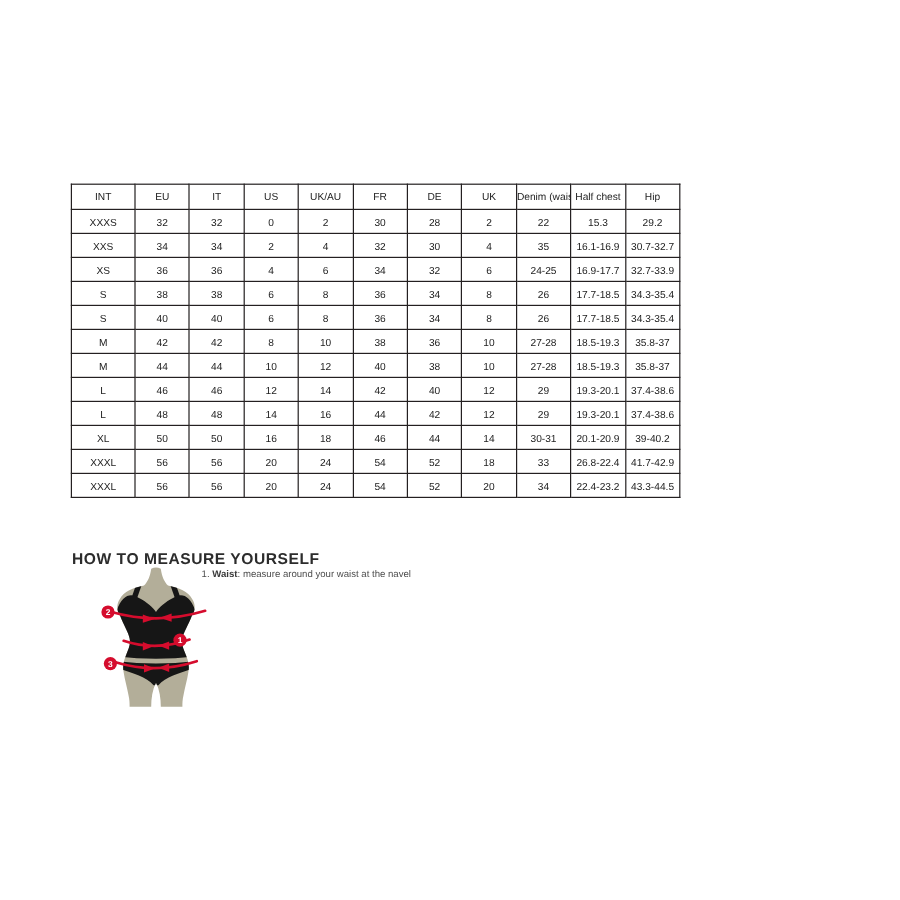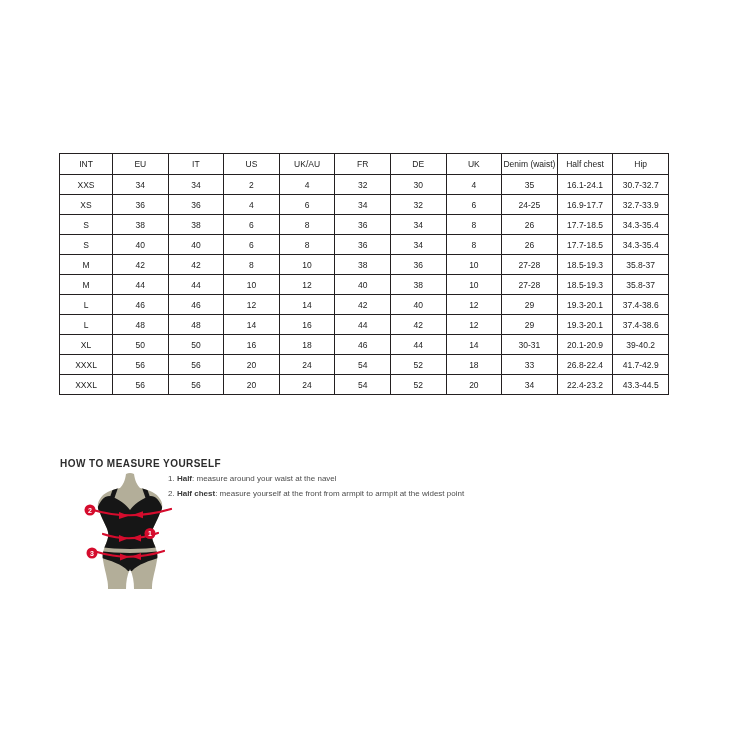--- a/index.html
+++ b/index.html
@@ -4,37 +4,37 @@
 <style>
   html,body{margin:0;padding:0;}
   body{
     width:750px;height:750px;position:relative;background:#ffffff;
     font-family:"Liberation Sans", sans-serif;overflow:hidden;
   }
   .canvas{position:absolute;inset:0;}
 
   
   table.size-chart{
-    position:absolute;left:59px;top:153px;width:610px;
+    position:absolute;left:59px;top:153px;width:508px;
     border-collapse:collapse;table-layout:fixed;
   }
   table.size-chart th, table.size-chart td{
     border:1px solid #242021;
     height:19px;padding:0;
     text-align:center;vertical-align:middle;
     font-size:8.5px;font-weight:400;color:#1c1c1c;
     white-space:nowrap;overflow:hidden;
   }
   table.size-chart th{height:20px;}
   col.col-int{width:53px;}
 
   
   .measure-title{
     position:absolute;left:60px;top:458px;
-    font-size:10px;font-weight:700;letter-spacing:.45px;color:#2c2c2c;
+    font-size:13px;font-weight:700;letter-spacing:.45px;color:#2c2c2c;
   }
   svg.figure{position:absolute;left:75px;top:468px;width:115px;height:128px;}
   ol.steps{
     position:absolute;left:168px;top:474px;
     margin:0;padding:0;list-style:none;
   }
   ol.steps li{
     font-size:8px;line-height:9px;margin-bottom:5.5px;color:#4d4d4d;
   }
   ol.steps b{color:#3a3a3a;}
@@ -60,30 +60,43 @@
           <th>FR</th>
           <th>DE</th>
           <th>UK</th>
           <th>Denim (waist)</th>
           <th>Half chest</th>
           <th>Hip</th>
         </tr>
     </thead>
     <tbody>
         <tr>
+          <td>XXXS</td>
+          <td>32</td>
+          <td>32</td>
+          <td>0</td>
+          <td>2</td>
+          <td>30</td>
+          <td>28</td>
+          <td>2</td>
+          <td>22</td>
+          <td>15.3</td>
+          <td>29.2</td>
+        </tr>
+        <tr>
           <td>XXS</td>
           <td>34</td>
           <td>34</td>
           <td>2</td>
           <td>4</td>
           <td>32</td>
           <td>30</td>
           <td>4</td>
           <td>35</td>
-          <td>16.1-24.1</td>
+          <td>16.1-16.9</td>
           <td>30.7-32.7</td>
         </tr>
         <tr>
           <td>XS</td>
           <td>36</td>
           <td>36</td>
           <td>4</td>
           <td>6</td>
           <td>34</td>
           <td>32</td>
@@ -254,17 +267,16 @@
       <circle cx="75" cy="65.5" r="5.5" fill="#d50c2d"></circle>
       <text x="75" y="65.5" dy="0.36em" text-anchor="middle" font-size="7" font-weight="bold" fill="#ffffff">1</text>
     </g>
     <g>
       <circle cx="17" cy="85" r="5.5" fill="#d50c2d"></circle>
       <text x="17" y="85" dy="0.36em" text-anchor="middle" font-size="7" font-weight="bold" fill="#ffffff">3</text>
     </g>
   </svg>
 
   <ol class="steps">
-      <li><span class="step-num">1. </span><b>Half</b><span>: measure around your waist at the navel</span></li>
-      <li><span class="step-num">2. </span><b>Half chest</b><span>: measure yourself at the front from armpit to armpit at the widest point</span></li>
+      <li><span class="step-num">1. </span><b>Waist</b><span>: measure around your waist at the navel</span></li>
     </ol>
 
 </div>
 
 </body></html>

